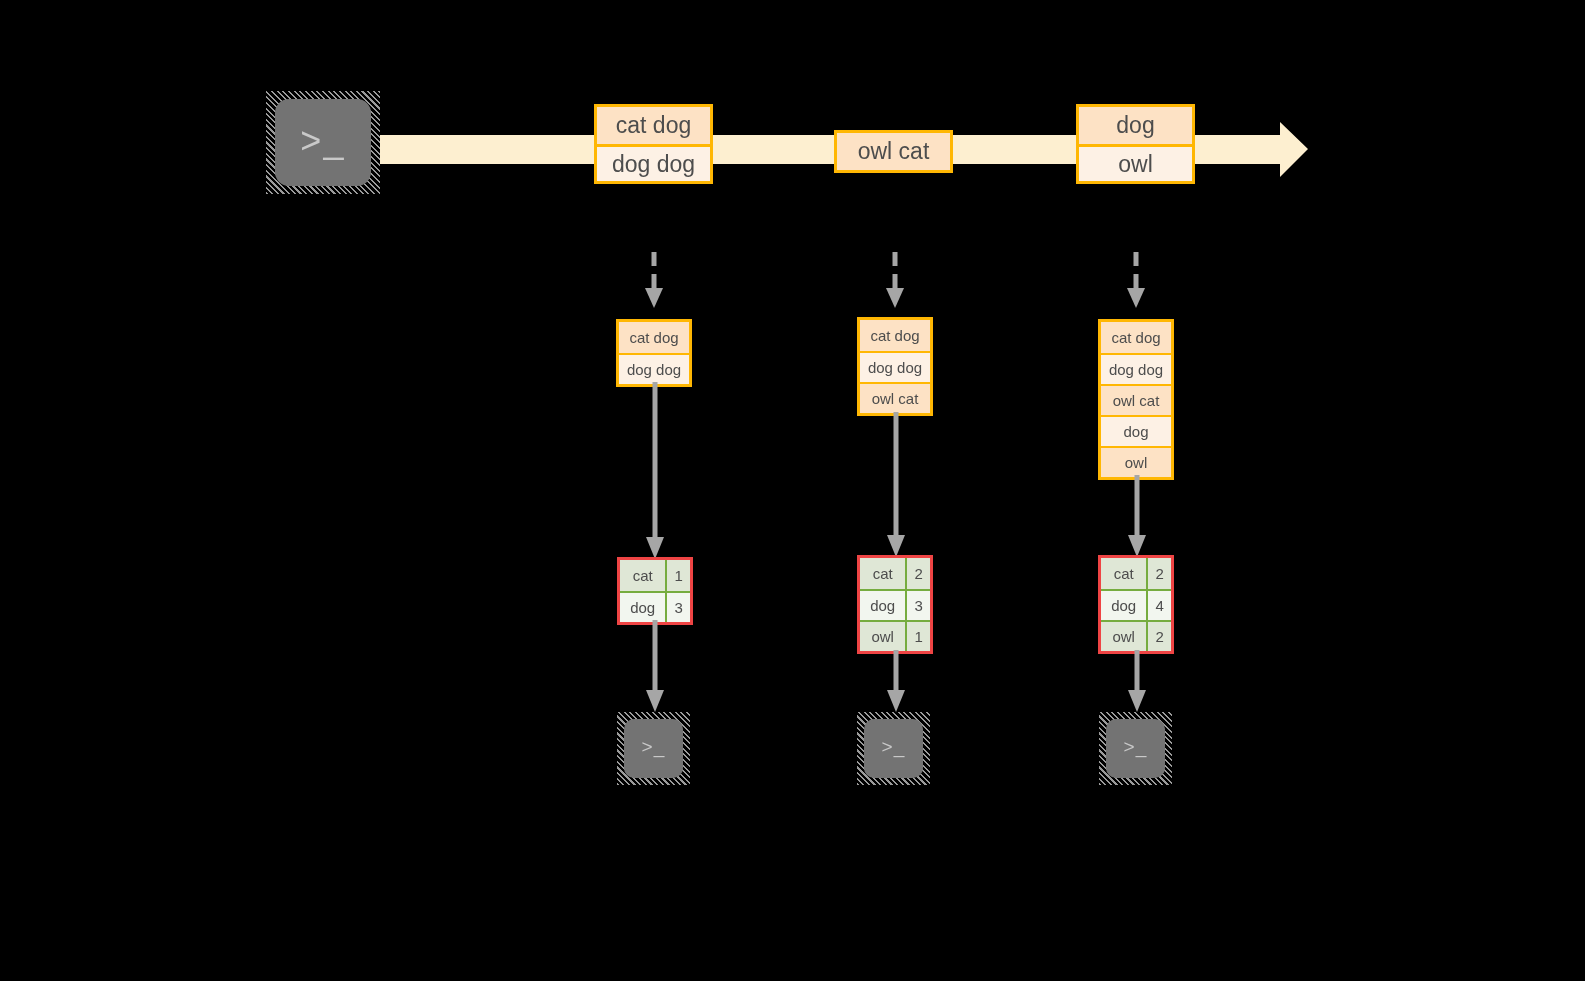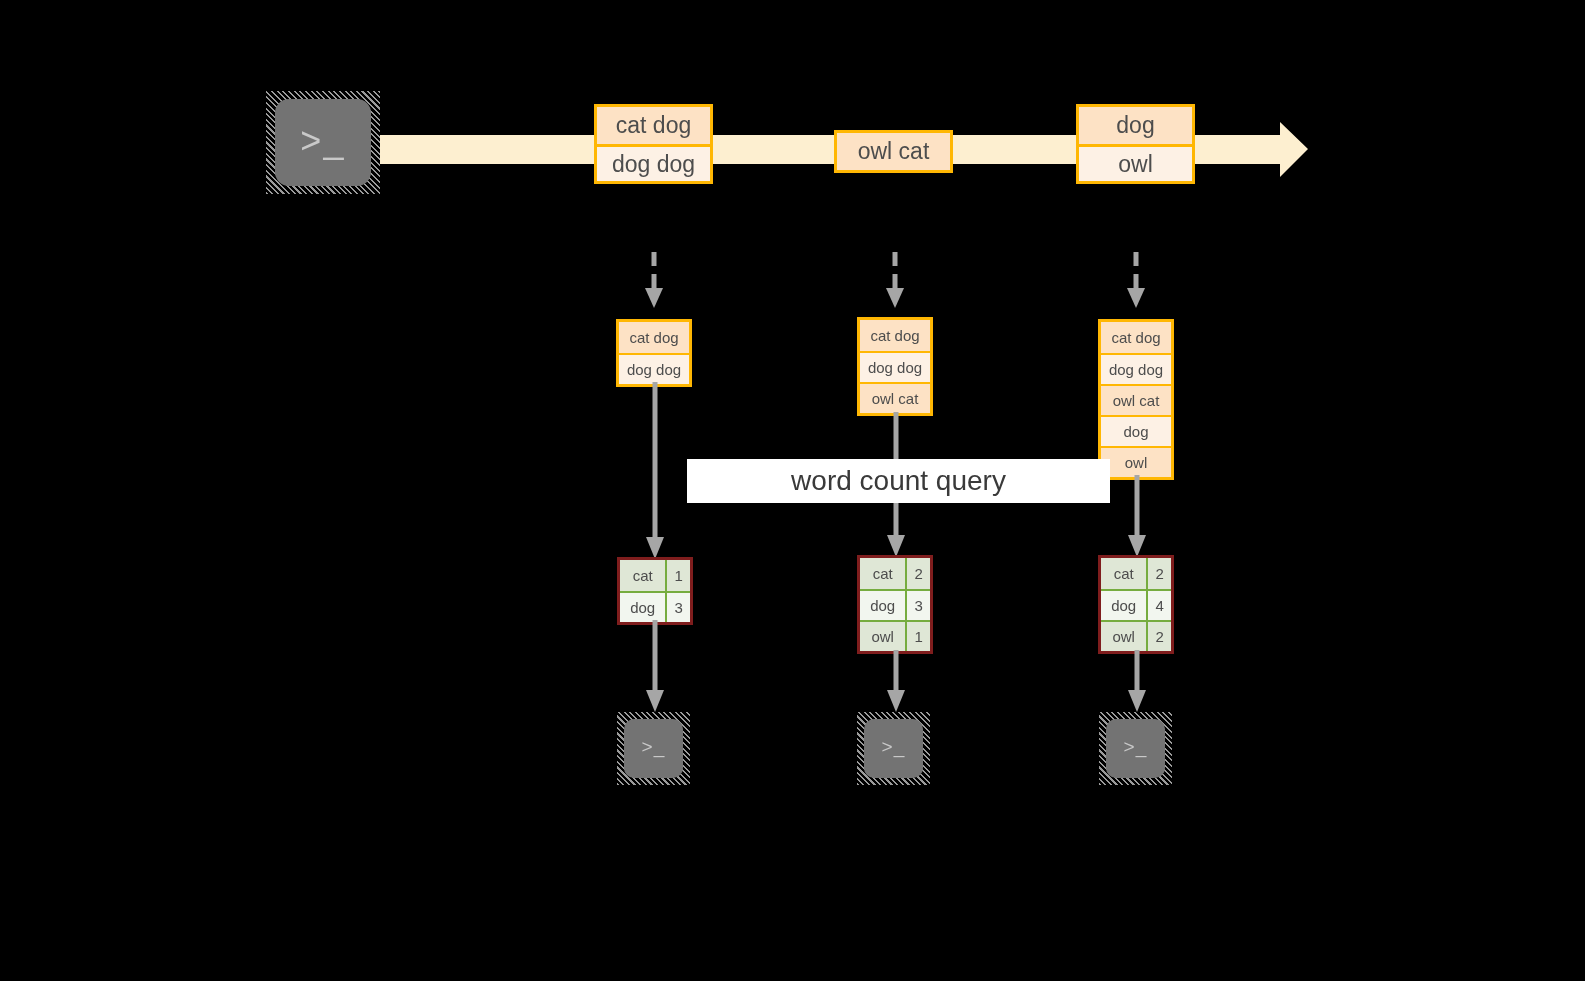--- a/index.html
+++ b/index.html
@@ -148,21 +148,21 @@
   .conn {
     position: absolute;
     width: 22px;
   }
   .conn svg { display: block; }
 
   
   .res {
     position: absolute;
     box-sizing: border-box;
-    border: 3px solid #7f1d1d;
+    border: 3px solid #ef4444;
     background: #dfe7d6;
   }
   .res .rrow {
     display: flex;
     height: 31px;
     box-sizing: border-box;
   }
   .res .rrow + .rrow { border-top: 2px solid #76ac3f; }
   .res .cell {
     box-sizing: border-box;
@@ -276,21 +276,20 @@
       <polygon points="11,145 2,123 20,123" fill="#a6a6a6"></polygon>
     </svg>
   </div>
   <div class="conn" style="left:1126px; top:475px; height:85px;">
     <svg width="22" height="85" viewBox="0 0 22 85">
       <line x1="11" y1="0" x2="11" y2="63" stroke="#a6a6a6" stroke-width="5"></line>
       <polygon points="11,82 2,60 20,60" fill="#a6a6a6"></polygon>
     </svg>
   </div>
 
-  <div class="query-label">word count query</div>
 
   <div class="res res-1">
     <div class="rrow dark">
       <div class="cell key">cat</div>
       <div class="cell val">1</div>
     </div>
     <div class="rrow light">
       <div class="cell key">dog</div>
       <div class="cell val">3</div>
     </div>

